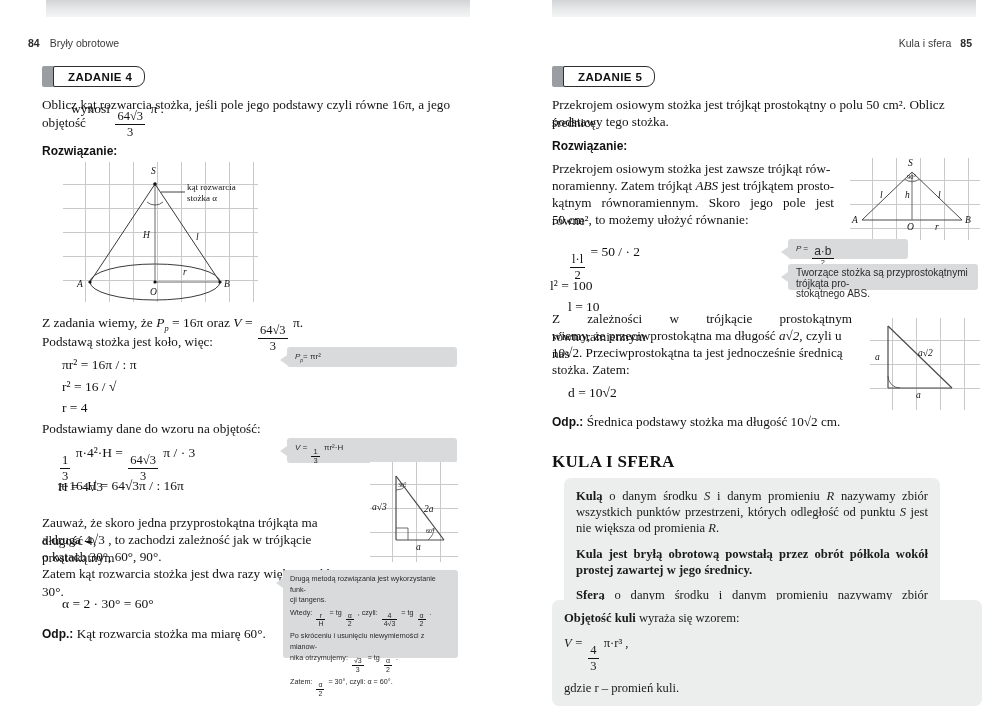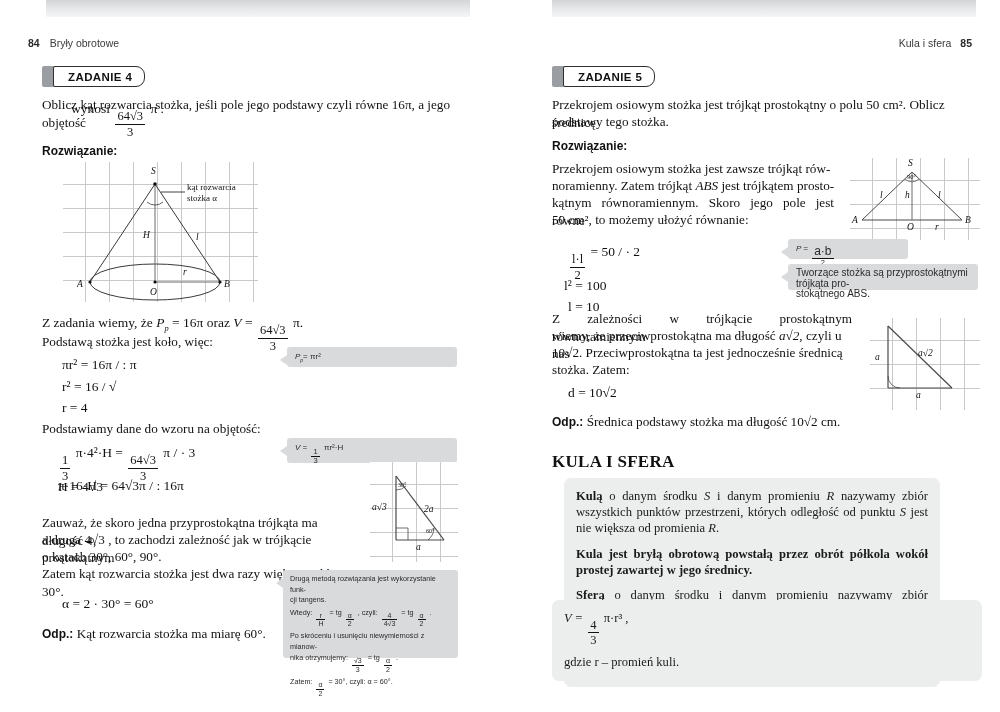--- a/index.html
+++ b/index.html
@@ -320,21 +320,21 @@
     <span class="lbl" style="left:115px;top:57px;">B</span>
   </div>
 
   <div class="txt math" style="left:68px;top:243px;">
     <span class="frac">
       <span class="n">l·l</span>
       <span class="d">2</span>
     </span>
     <span>= 50   / · 2</span>
   </div>
-  <div class="txt math" style="left:64px;top:277px;">l² = 100</div>
+  <div class="txt math" style="left:50px;top:277px;">l² = 100</div>
   <div class="txt math" style="left:68px;top:298px;">l = 10</div>
 
   <div class="callout" style="left:288px;top:239px;width:120px;height:20px;">
     <div class="c-in">
       <i>P =</i>
       <span class="frac" style="vertical-align:-0.5em;">
         <span class="n" style="font-size:12px;">a·b</span>
         <span class="d" style="font-size:7.5px;">2</span>
       </span>
     </div>
@@ -385,20 +385,23 @@
       <i class="v">R</i><span>.</span>
     </p>
     <p class="bold">Kula jest bryłą obrotową powstałą przez obrót półkola wokół prostej zawartej w jego średnicy.</p>
     <p>
       <span class="bold">Sferą</span><span> o danym środku i danym promieniu nazywamy zbiór wszystkich punktów przestrzeni, których odległość od jego środka równa jest jego promieniowi.</span>
     </p>
     <p>Sfera powstaje z obrotu półokręgu wokół prostej zawierającej jego średnicę.</p>
   </div>
 
   <div class="defbox" style="left:52px;top:600px;width:430px;padding:10px 12px;box-sizing:border-box;">
+    <p>
+      <span class="bold">Objętość kuli</span><span> wyraża się wzorem:</span>
+    </p>
     <p class="math" style="margin-bottom:7px;">
       <i class="v">V =</i>
       <span class="frac">
         <span class="n">4</span>
         <span class="d">3</span>
       </span>
       <span>π·r³ ,</span>
     </p>
     <p>gdzie r – promień kuli.</p>
   </div>

